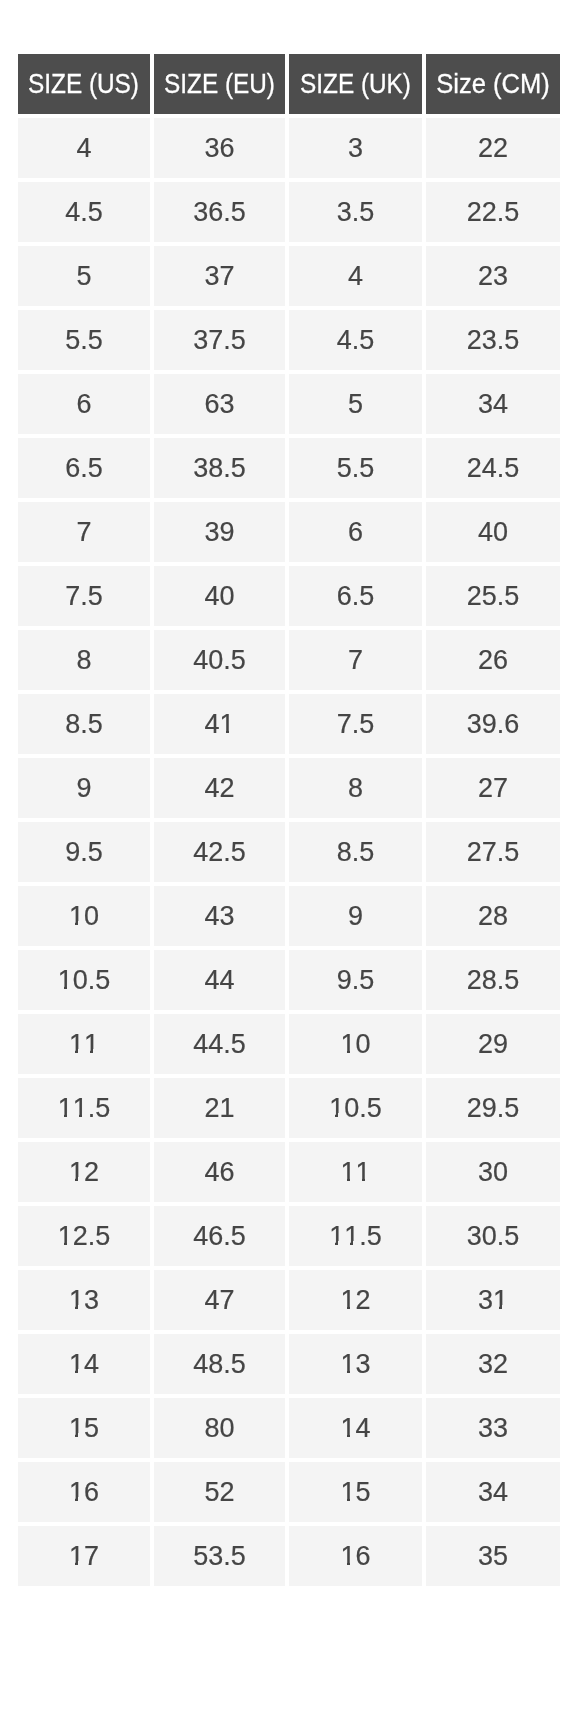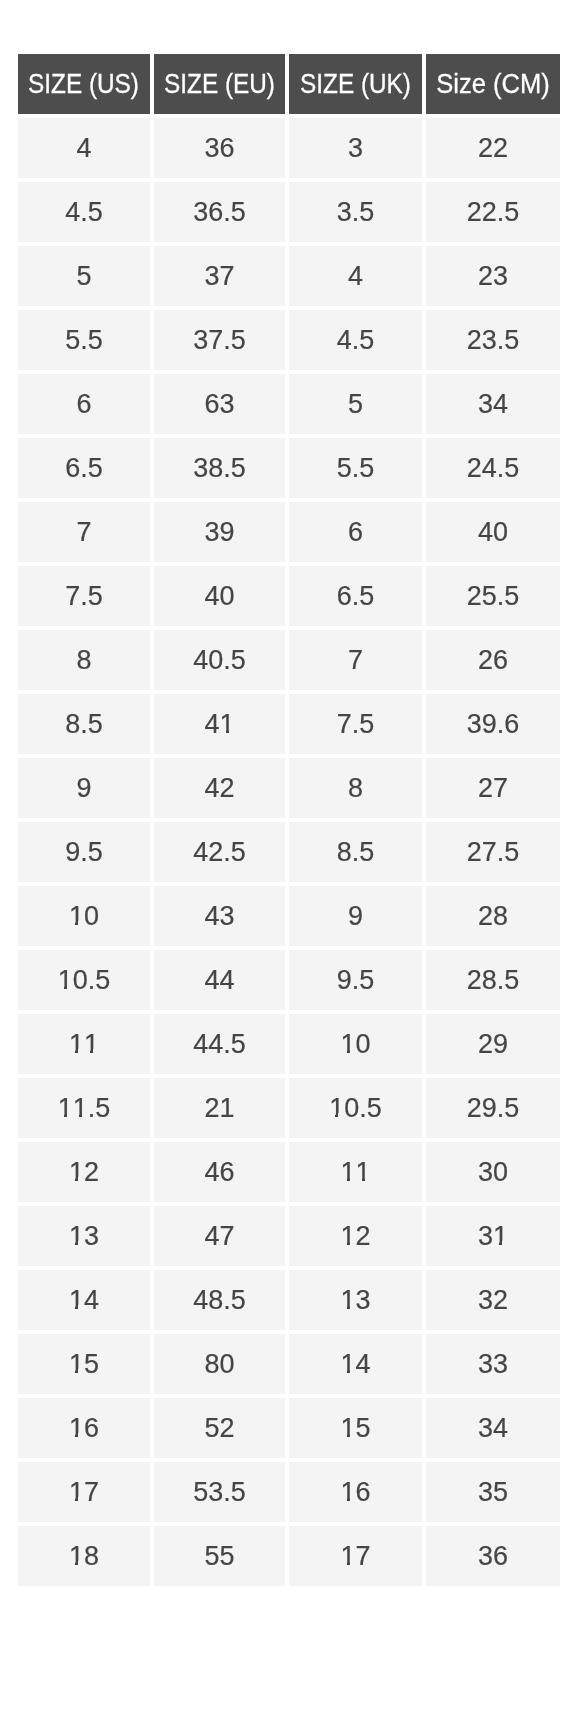--- a/index.html
+++ b/index.html
@@ -154,20 +154,26 @@
         <td class="cell"><span class="glyph-one">1</span>0.5</td>
         <td class="cell">29.5</td>
       </tr>
       <tr class="row">
         <td class="cell"><span class="glyph-one">1</span>2</td>
         <td class="cell">46</td>
         <td class="cell"><span class="glyph-one">1</span><span class="glyph-one">1</span></td>
         <td class="cell">30</td>
       </tr>
       <tr class="row">
+        <td class="cell"><span class="glyph-one">1</span>2.5</td>
+        <td class="cell">46.5</td>
+        <td class="cell"><span class="glyph-one">1</span><span class="glyph-one">1</span>.5</td>
+        <td class="cell">30.5</td>
+      </tr>
+      <tr class="row">
         <td class="cell"><span class="glyph-one">1</span>3</td>
         <td class="cell">47</td>
         <td class="cell"><span class="glyph-one">1</span>2</td>
         <td class="cell">3<span class="glyph-one">1</span></td>
       </tr>
       <tr class="row">
         <td class="cell"><span class="glyph-one">1</span>4</td>
         <td class="cell">48.5</td>
         <td class="cell"><span class="glyph-one">1</span>3</td>
         <td class="cell">32</td>
@@ -182,22 +188,16 @@
         <td class="cell"><span class="glyph-one">1</span>6</td>
         <td class="cell">52</td>
         <td class="cell"><span class="glyph-one">1</span>5</td>
         <td class="cell">34</td>
       </tr>
       <tr class="row">
         <td class="cell"><span class="glyph-one">1</span>7</td>
         <td class="cell">53.5</td>
         <td class="cell"><span class="glyph-one">1</span>6</td>
         <td class="cell">35</td>
-      </tr>
-      <tr class="row">
-        <td class="cell"><span class="glyph-one">1</span>8</td>
-        <td class="cell">55</td>
-        <td class="cell"><span class="glyph-one">1</span>7</td>
-        <td class="cell">36</td>
       </tr>
     </tbody>
   </table>
 </div>
 
 </body></html>

